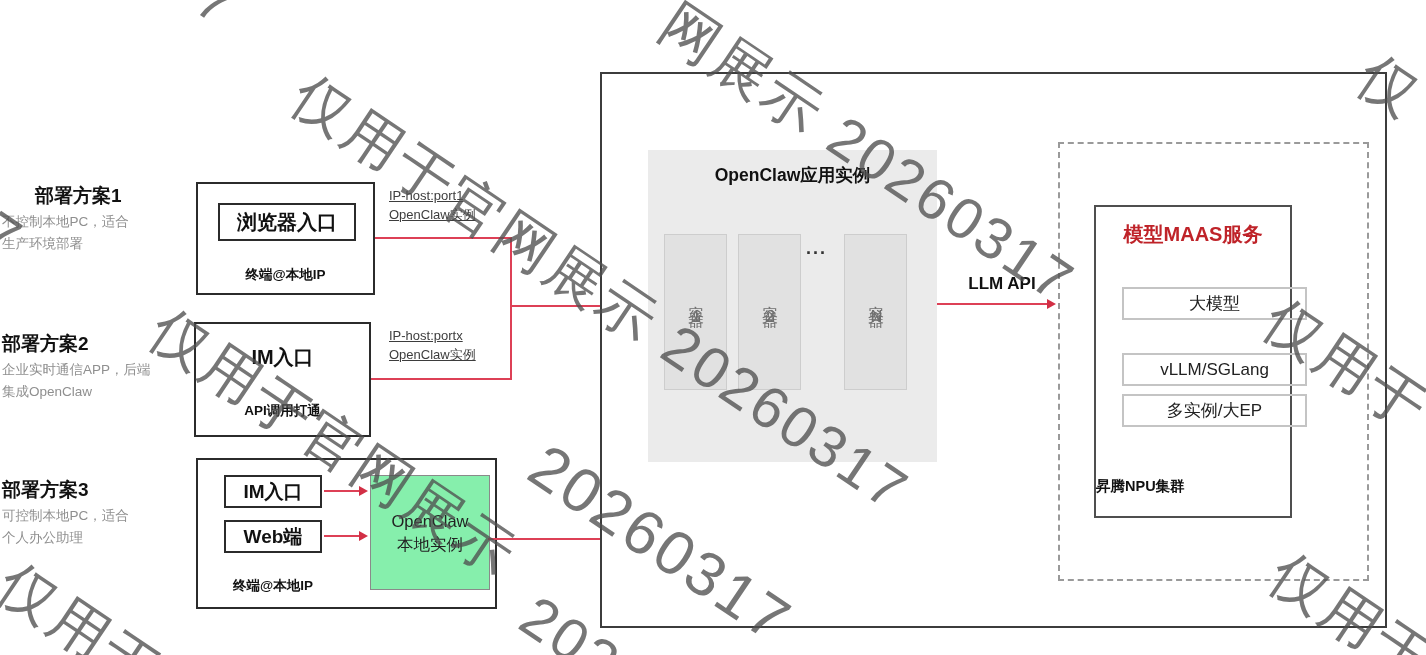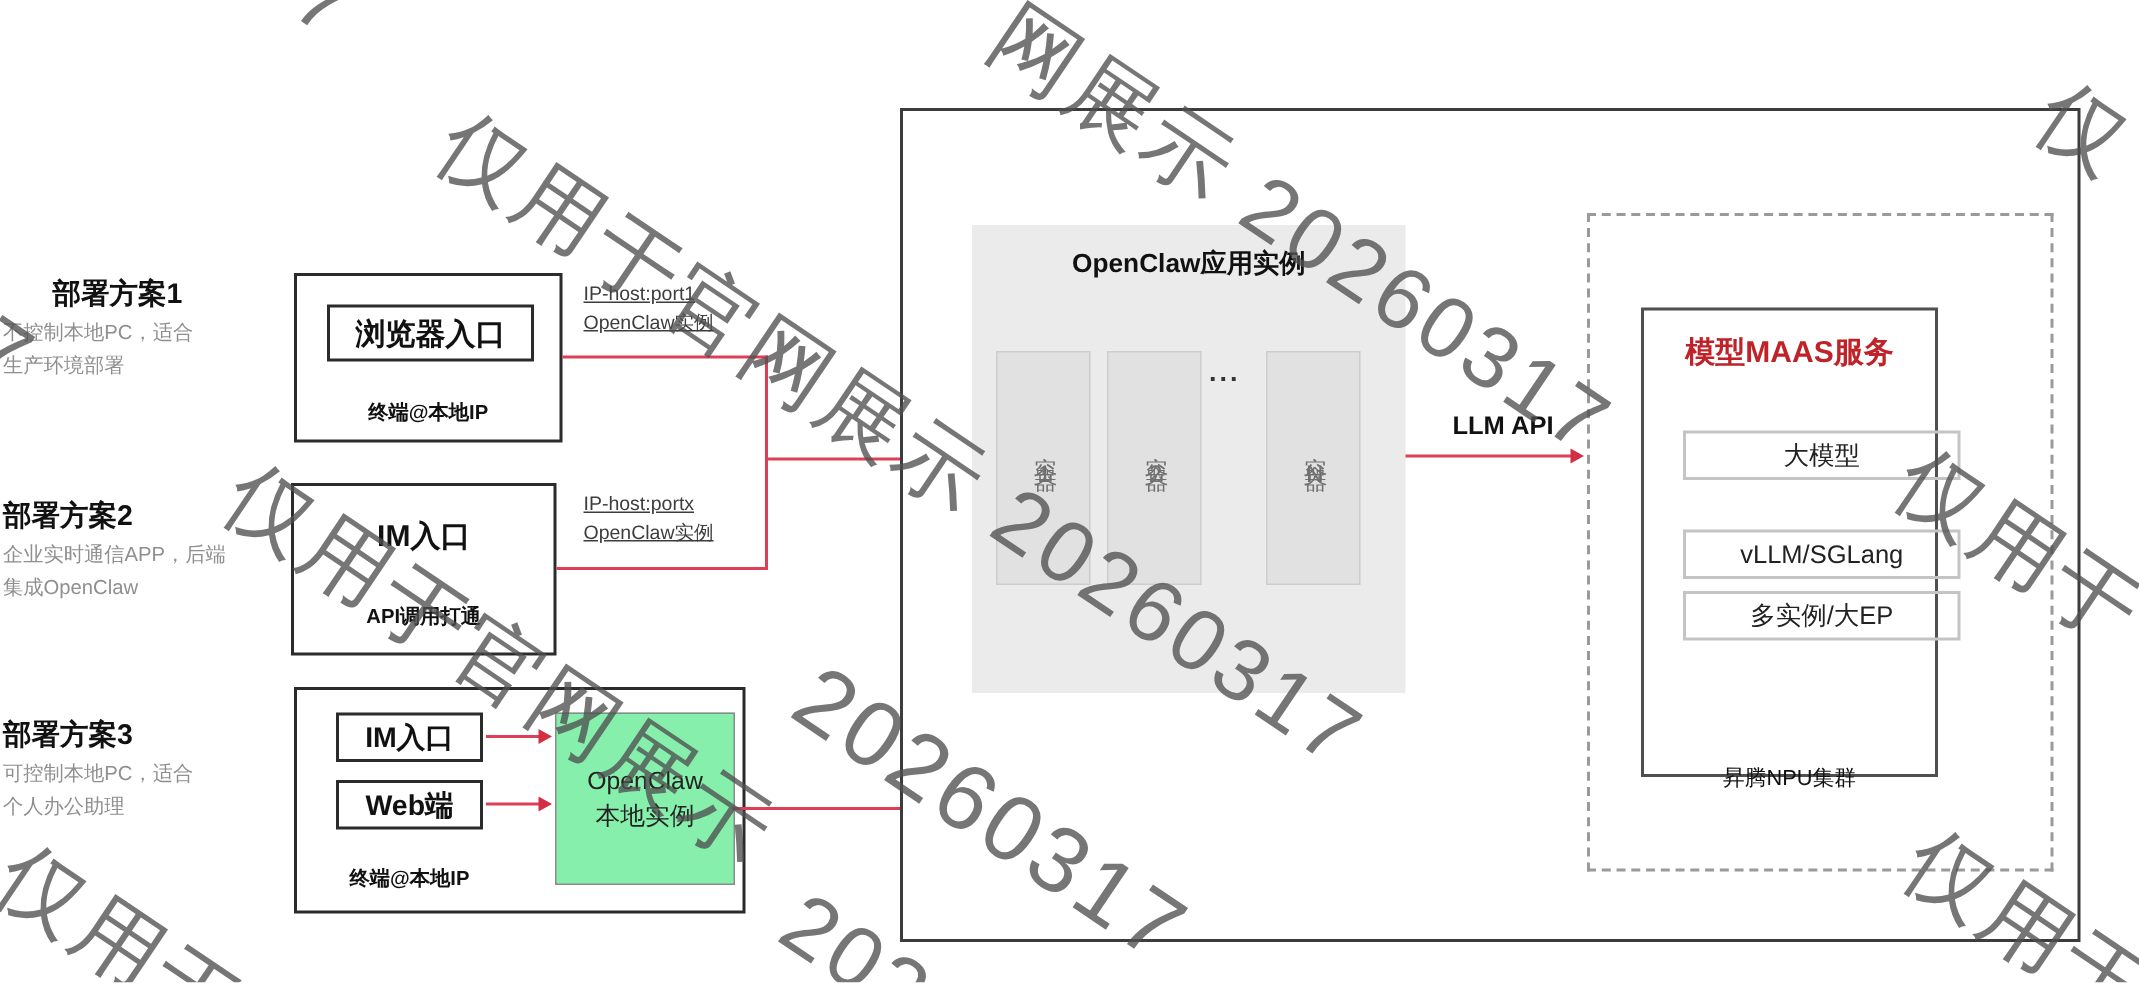--- a/index.html
+++ b/index.html
@@ -147,21 +147,21 @@
 
   <div class="dashedbox" style="left:1058px; top:142px; width:311px; height:439px;"></div>
 
   <div class="maasbox" style="left:1094px; top:205px; width:198px; height:313px;">
     <div class="abs" style="left:0; top:14px; width:100%; text-align:center; font-size:20px; font-weight:bold; color:#bf2329;">模型MAAS服务</div>
 
     <div class="maas-item" style="top:80px;">大模型</div>
     <div class="maas-item" style="top:146px;">vLLM/SGLang</div>
     <div class="maas-item" style="top:187px;">多实例/大EP</div>
 
-    <div class="abs" style="left:0; top:270px; width:100%; text-align:center; font-size:14.5px; font-weight:normal; color:#111;margin-top:32px;">昇腾NPU集群</div>
+    <div class="abs" style="left:0; top:270px; width:100%; text-align:left; font-size:14.5px; font-weight:bold; color:#111;">昇腾NPU集群</div>
   </div>
 
   <div class="wm" style="left:220px;  top:-32px; font-size:54px;">7</div>
   <div class="wm" style="left:320px;  top:58px;  font-size:58px;">仅用于官网展示 20260317</div>
   <div class="wm" style="left:688px;  top:-14px; font-size:58px;">网展示 20260317</div>
   <div class="wm" style="left:178px;  top:292px; font-size:58px;">仅用于官网展示</div>
   <div class="wm" style="left:556px;  top:430px; font-size:62px;">20260317</div>
   <div class="wm" style="left:26px;   top:546px; font-size:58px;">仅用于</div>
   <div class="wm" style="left:546px;  top:582px; font-size:58px;">20260</div>
   <div class="wm" style="left:1292px; top:282px; font-size:58px;">仅用于</div>

